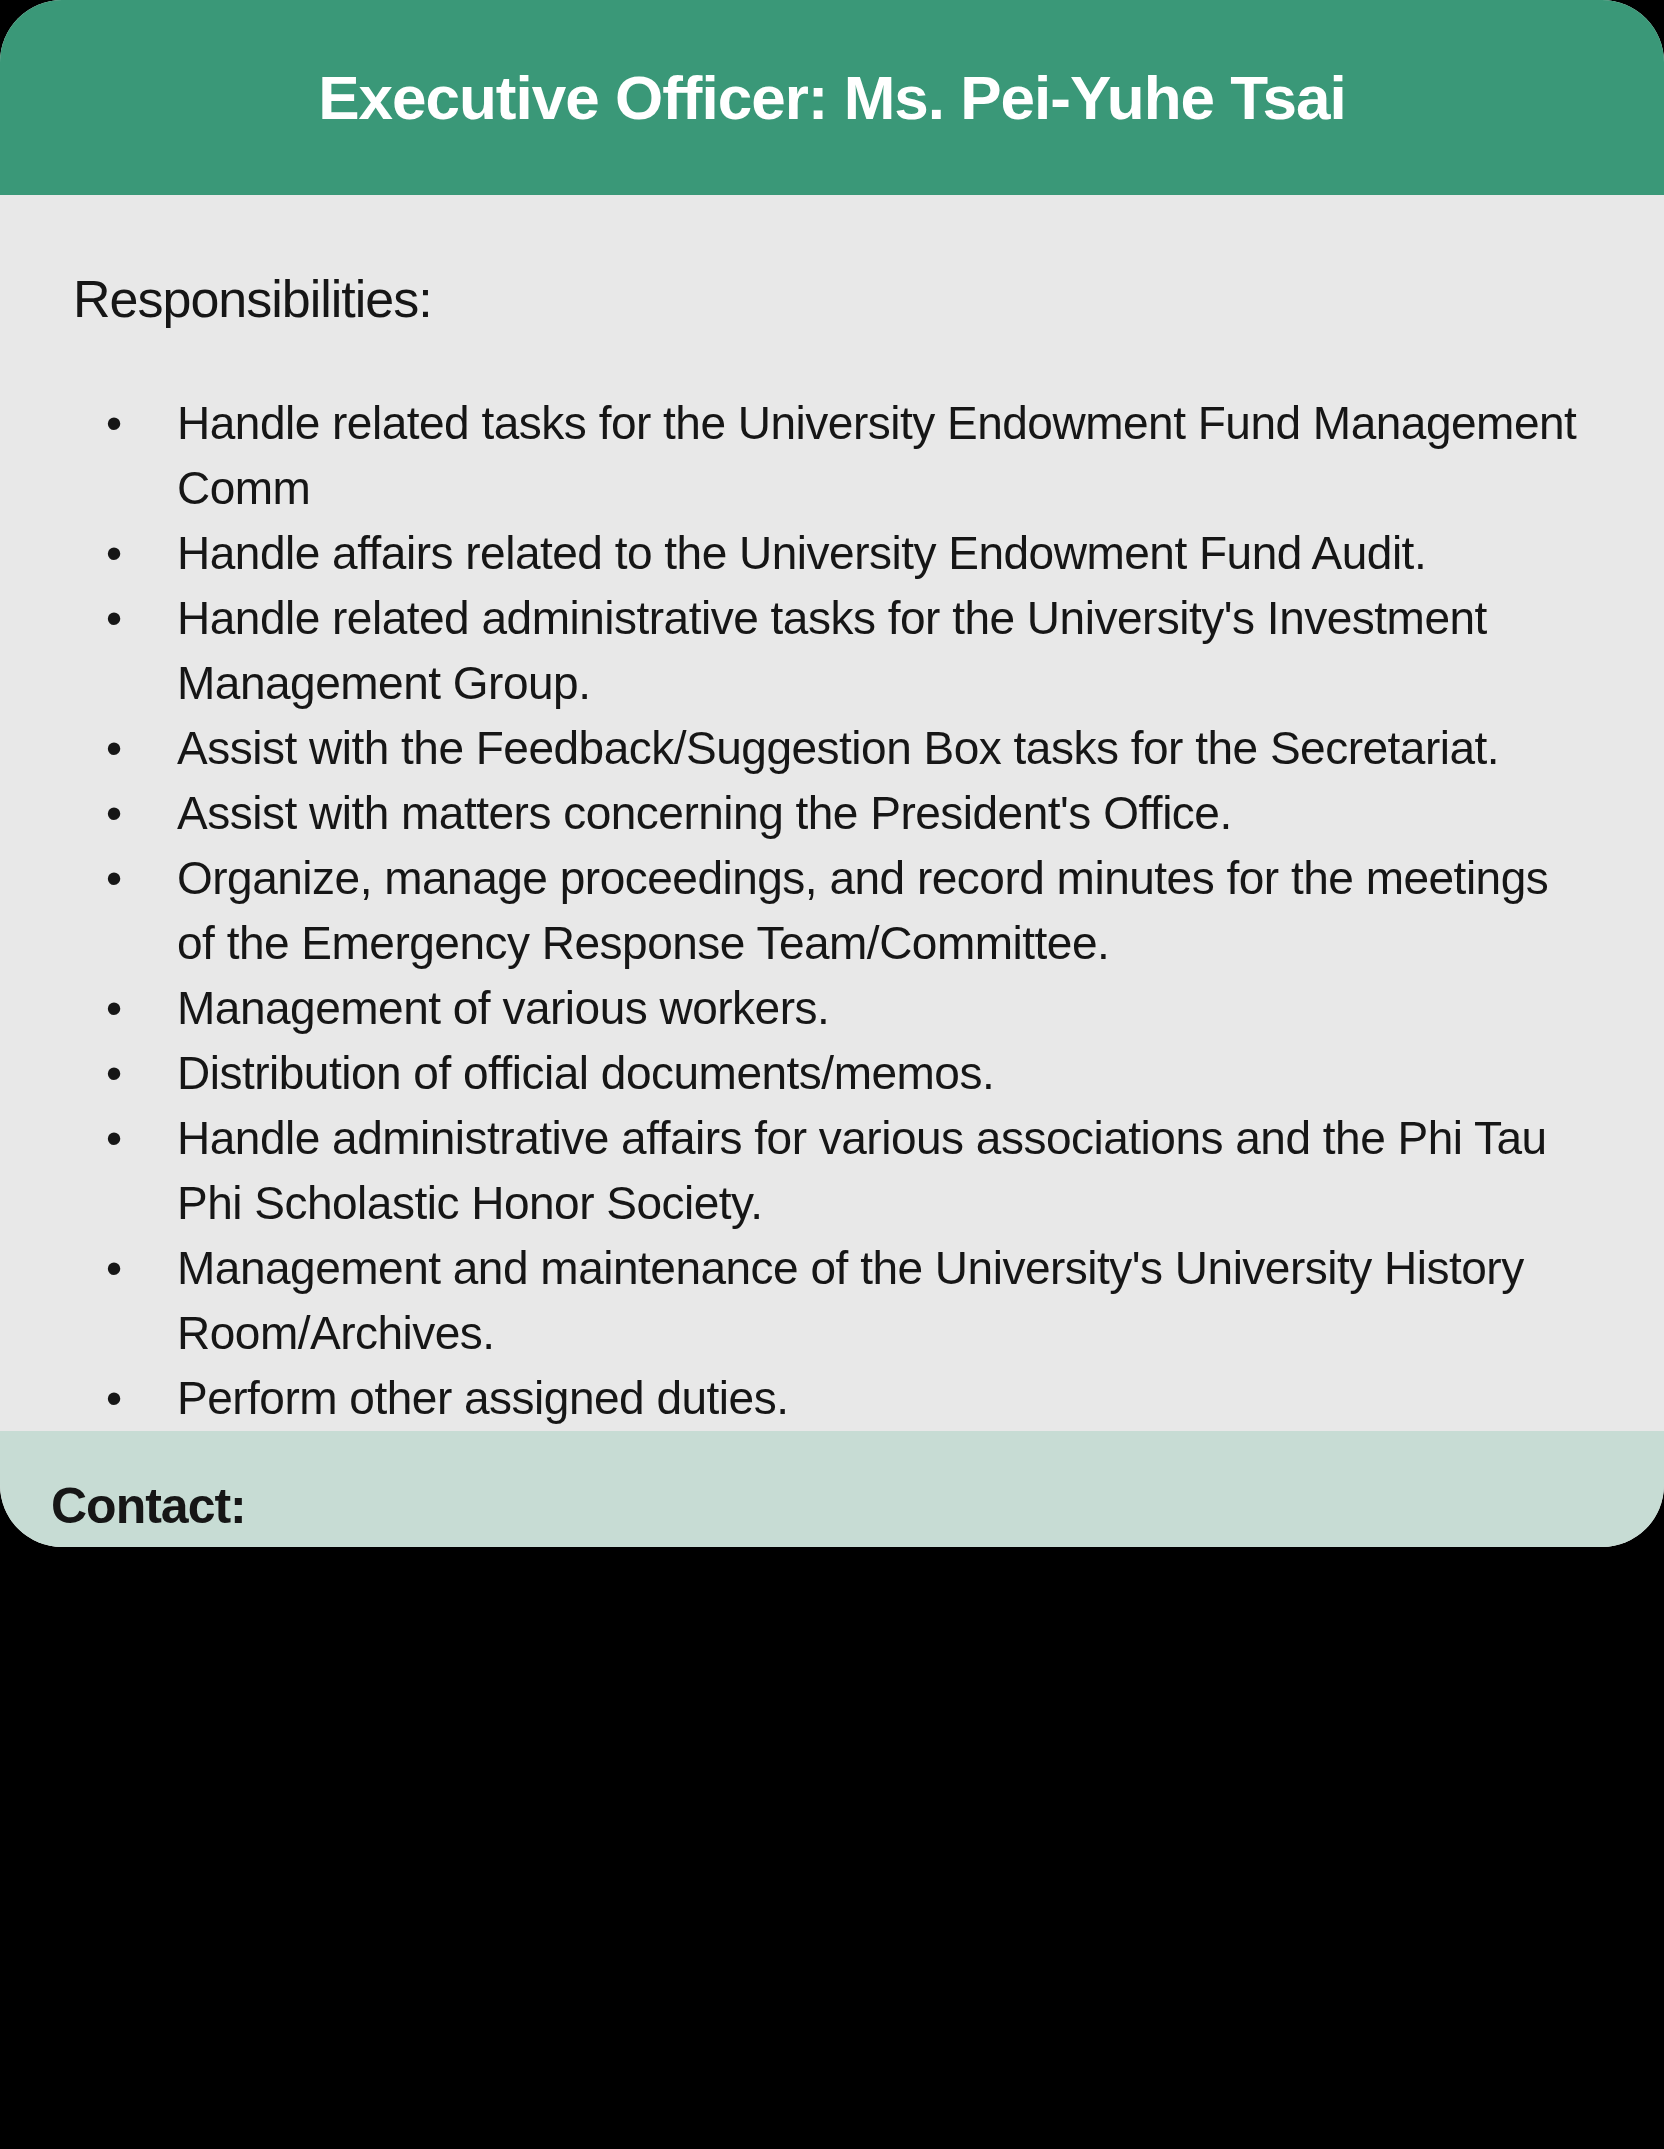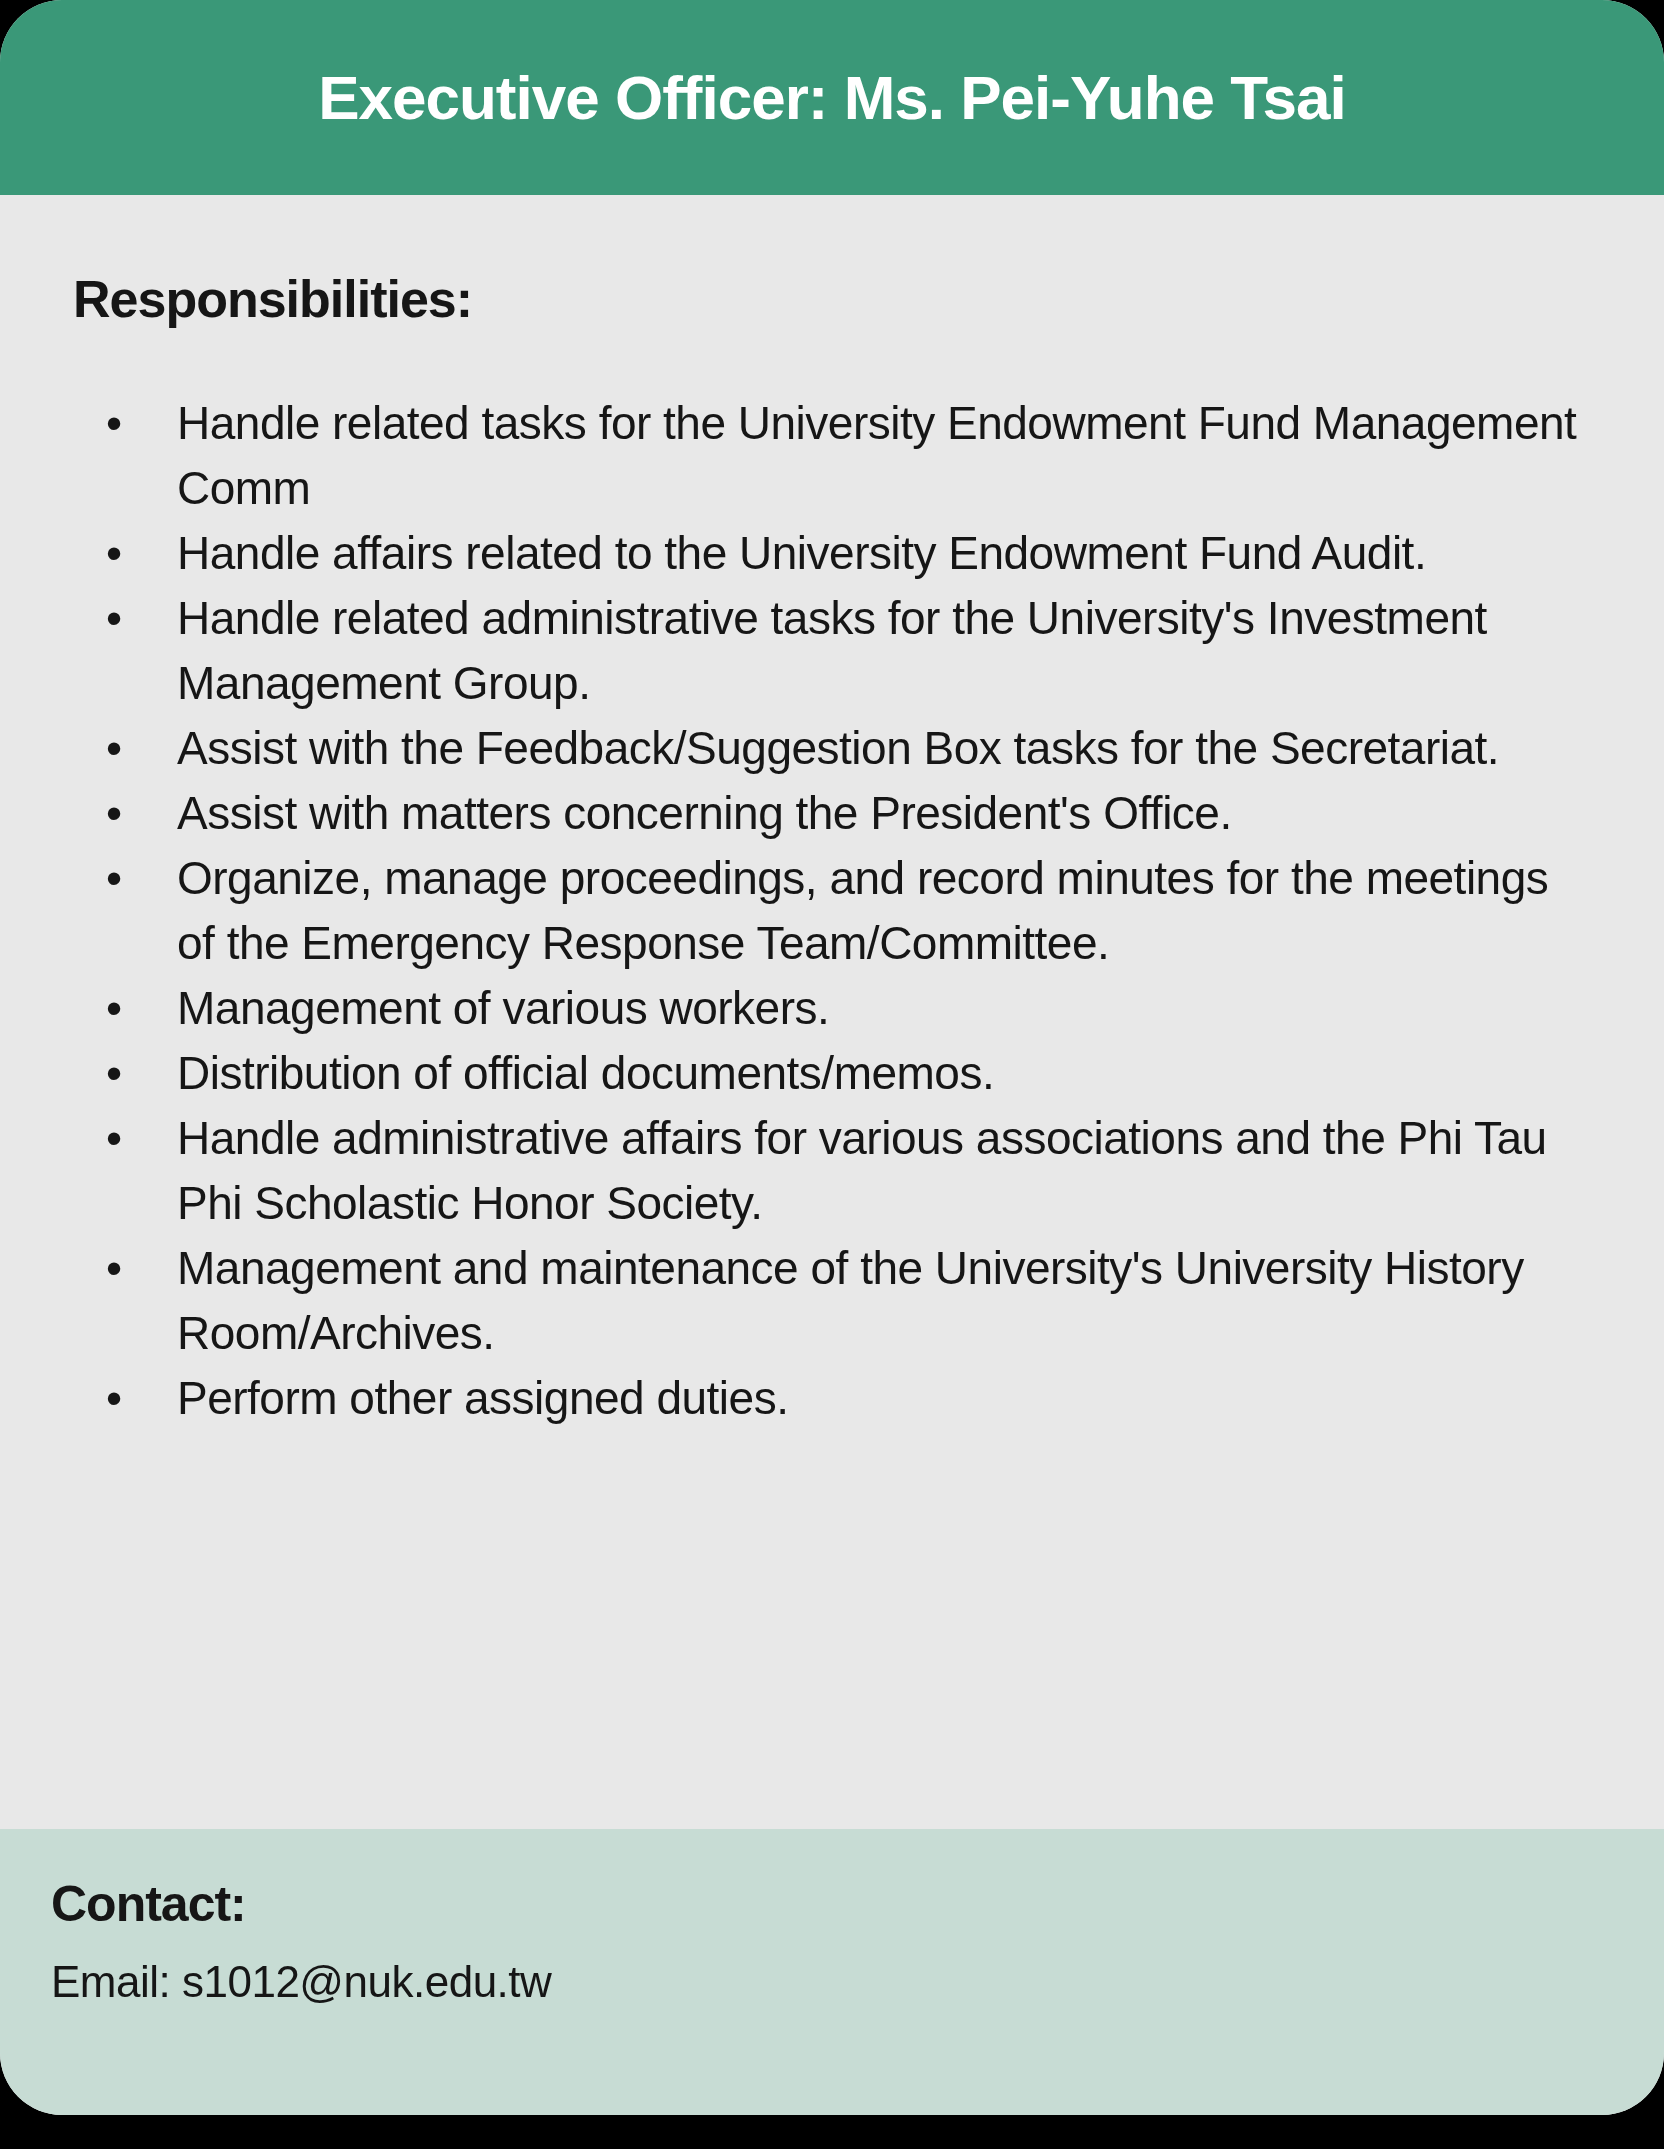--- a/index.html
+++ b/index.html
@@ -11,21 +11,21 @@
   }
   *{margin:0;padding:0;box-sizing:border-box;}
   html,body{background:#000;}
   body{
     width:1664px;height:2149px;
     font-family:"Liberation Sans","DejaVu Sans",sans-serif;
     position:relative;
   }
   .card{
     position:absolute;inset:0;
-    width:1664px;height:2115px;
+    width:1664px;height:1547px;
     border-radius:62px;
     overflow:hidden;
     display:flex;flex-direction:column;
     background:var(--body-gray,#e8e8e8);
   }
   .card-header{
     height:195px;flex:0 0 195px;
     background:var(--header-green,#3a9878);
     display:flex;align-items:center;justify-content:center;
   }
@@ -37,21 +37,21 @@
     white-space:nowrap;
   }
   .card-main{
     flex:1 1 auto;
     background:var(--body-gray,#e8e8e8);
     padding:74px 70px 0 73px;
     color:var(--text-dark,#161616);
   }
   .card-main h2{
     font-size:52px;
-    font-weight:700;
+    font-weight:400;
     letter-spacing:-1px;
     margin-bottom:62px;
   }
   .resp-list{
     list-style:none;
     font-size:46px;
     line-height:65px;
     letter-spacing:-0.5px;
   }
   .resp-list li{

